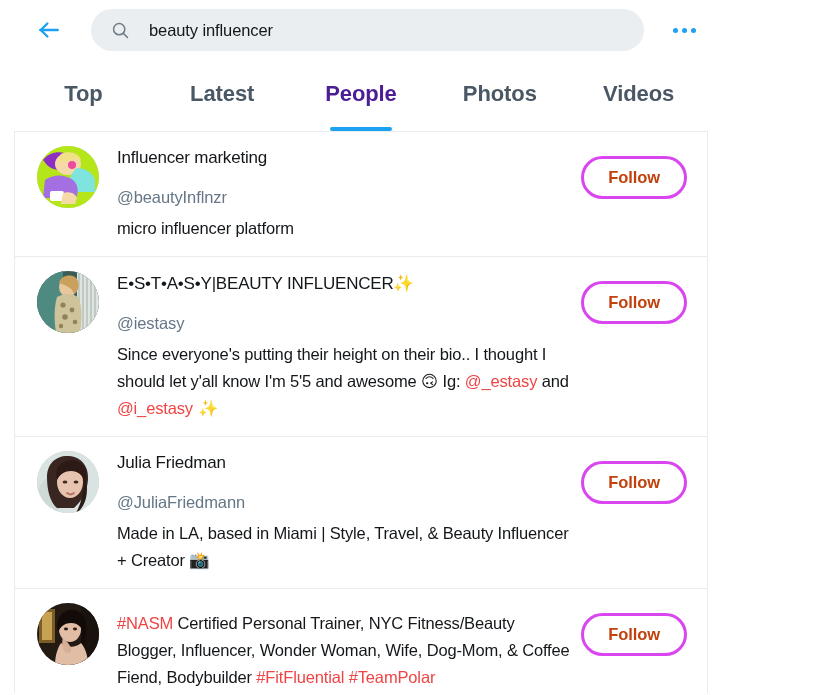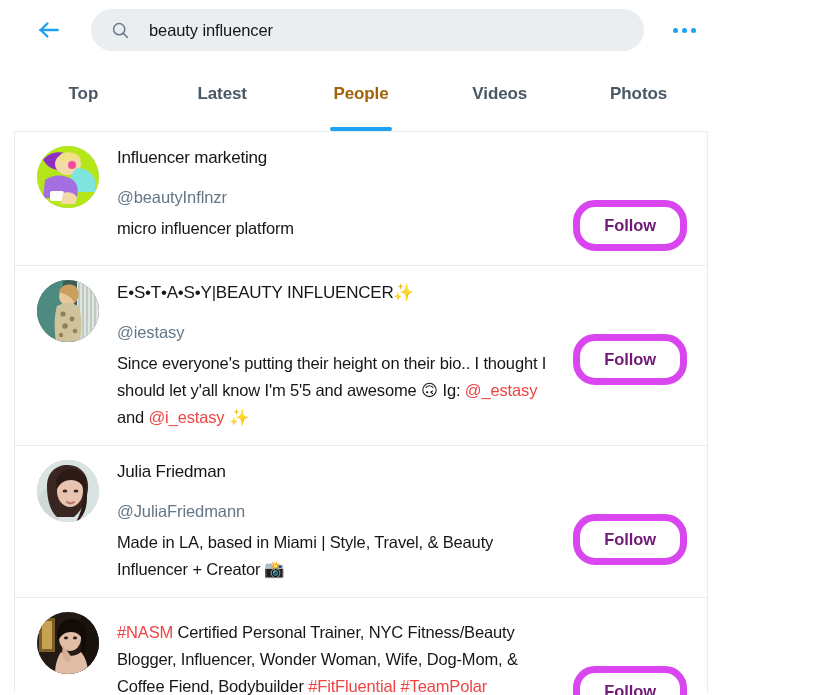--- a/index.html
+++ b/index.html
@@ -81,27 +81,27 @@
     border-bottom: 1px solid #e6ecf0;
     margin: 0 14px 0 14px;
   }
   .tab {
     flex: 1 1 0;
     display: flex;
     align-items: center;
     justify-content: center;
     position: relative;
     cursor: pointer;
-    font-size: 17px;
+    font-size: 22px;
     font-weight: bold;
     color: #4a5764;
     letter-spacing: -0.1px;
     padding-bottom: 4px;
   }
-  .tab.active { color: #a16207; }
+  .tab.active { color: #4c1d95; }
   .tab.active .tab-underline {
     position: absolute;
     bottom: 0;
     left: 50%;
     transform: translateX(-50%);
     width: 62px;
     height: 4px;
     border-radius: 2px;
     background: #1da1f2;
   }
@@ -157,32 +157,31 @@
   }
   .bio .lnk { color: #ef4444; }
   .emoji { font-family: "DejaVu Sans", sans-serif; }
 
   .follow-wrap {
     flex: 0 0 auto;
     padding-top: 10px;
     padding-left: 8px;
   }
   .follow-btn {
-    border: 7px solid #d946ef;
-    color: #701a75;
+    border: 3px solid #d946ef;
+    color: #c2410c;
     background: #ffffff;
     border-radius: 22px;
     font-family: "Liberation Sans", sans-serif;
     font-size: 16.5px;
     font-weight: bold;
     padding: 9px 24px;
     cursor: pointer;
     letter-spacing: -0.1px;
     white-space: nowrap;
-    margin-top: 44px;
   }
 </style>
 </head>
 <body>
 
 <div id="app">
 
   <div class="search-header">
 
     <div class="back-arrow">
@@ -214,24 +213,24 @@
         <span>Top</span>
       </div>
       <div class="tab">
         <span>Latest</span>
       </div>
       <div class="tab active">
         <span>People</span>
         <div class="tab-underline"></div>
       </div>
       <div class="tab">
+        <span>Photos</span>
+      </div>
+      <div class="tab">
         <span>Videos</span>
-      </div>
-      <div class="tab">
-        <span>Photos</span>
       </div>
     </div>
 
   <div class="results" id="results">
       <div class="result-row">
         <div class="avatar">
           <svg viewBox="0 0 62 62">
             <rect width="62" height="62" fill="#b4e619"></rect>
       <path d="M6 14c6-8 18-10 26-5 6 4 4 12-2 14-7 3-16 0-20-4z" fill="#8e2fc4"></path>
       <ellipse cx="31" cy="18" rx="13" ry="11" fill="#f6d9a8"></ellipse>

